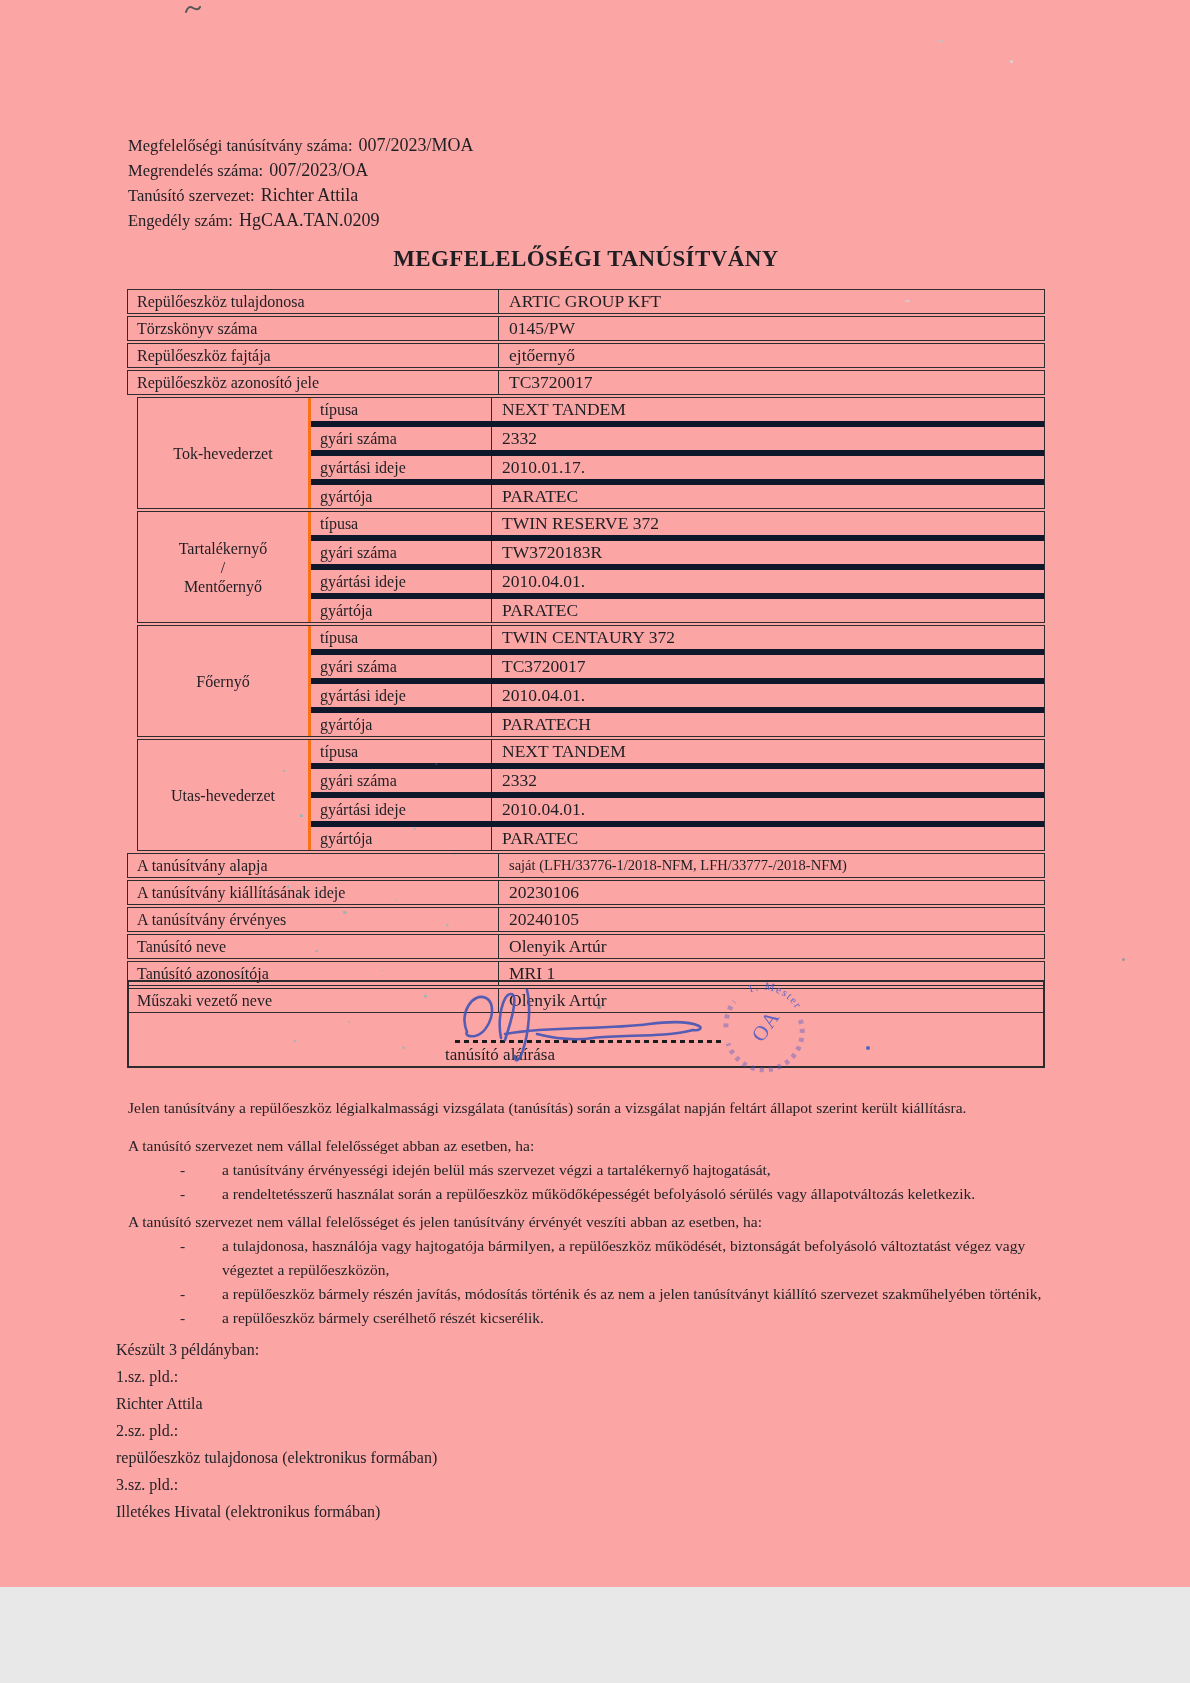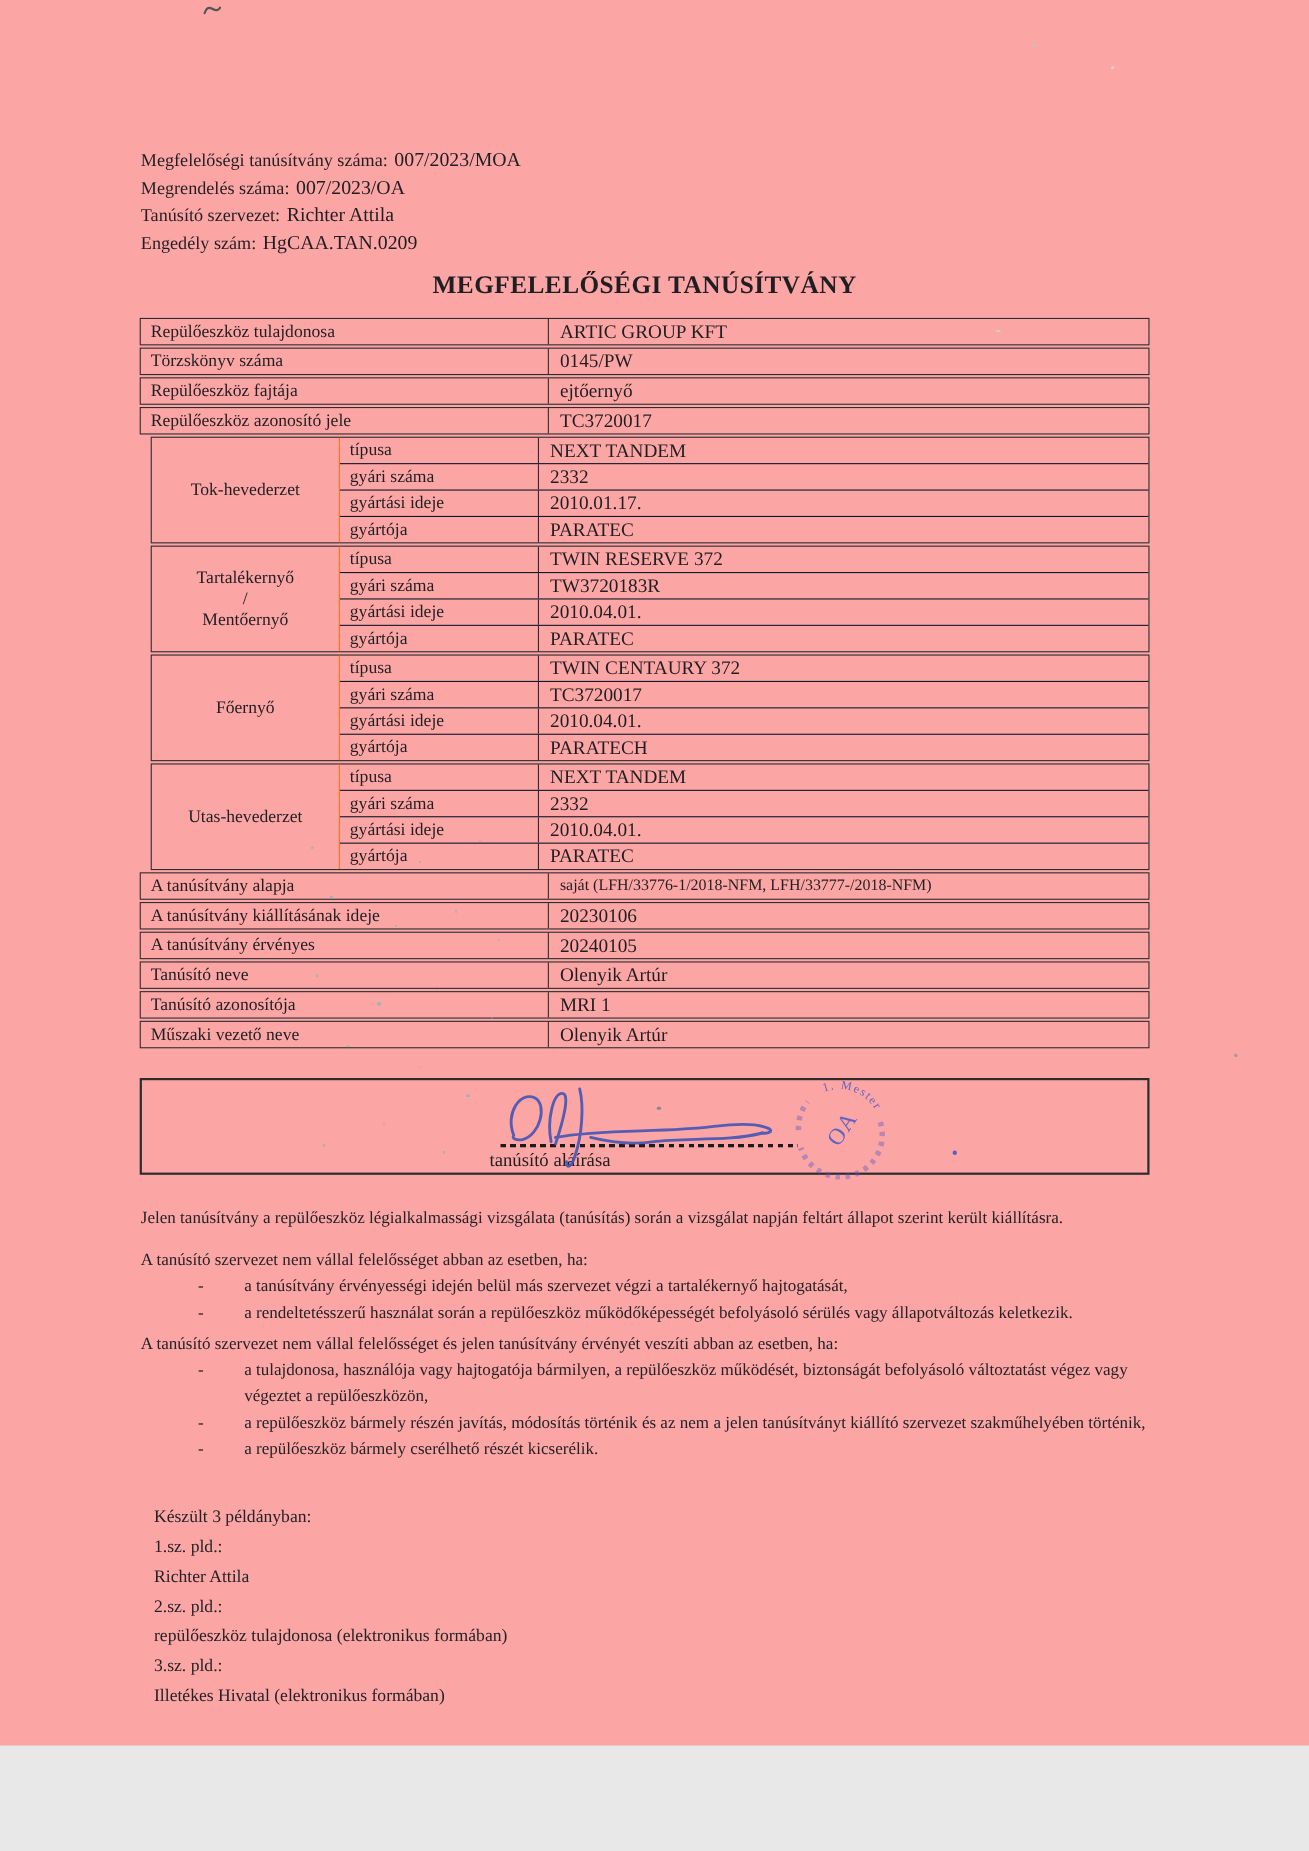--- a/index.html
+++ b/index.html
@@ -17,42 +17,42 @@
     position:absolute;left:127px;top:246px;width:918px;text-align:center;
     font-size:23px;font-weight:700;letter-spacing:.4px;white-space:nowrap;
   }
   
   .cert-table{position:absolute;left:127px;top:289px;width:918px;}
   .sec{border:1.5px solid #2d2d30;margin-bottom:2px;display:flex;background:transparent;}
   .sec .lab{width:352px;border-right:1px solid #2d2d30;padding:0 9px;font-size:16px;line-height:23px;white-space:nowrap;}
   .sec .val{flex:1;padding:0 10px;font-size:17.5px;line-height:23px;white-space:nowrap;}
   .sec .val.small-val{font-size:14.5px;}
   .sec.group{margin-left:10px;}
-  .gname{width:170px;border-right:1px solid #f97316;display:flex;flex-direction:column;justify-content:center;text-align:center;font-size:16px;line-height:19px;}
+  .gname{width:170px;border-right:3px solid #f97316;display:flex;flex-direction:column;justify-content:center;text-align:center;font-size:16px;line-height:19px;}
   .gsub{flex:1;display:flex;flex-direction:column;}
-  .srow{display:flex;border-bottom:1px solid #0f172a;}
+  .srow{display:flex;border-bottom:6px solid #0f172a;}
   .srow:last-child{border-bottom:none;}
   .slabel{width:162px;border-right:1px solid #2d2d30;padding:0 9px;font-size:16px;line-height:23px;white-space:nowrap;}
   .svalue{flex:1;padding:0 10px;font-size:17.5px;line-height:23px;white-space:nowrap;}
   
   .sig-box{position:absolute;left:127px;top:980px;width:918px;height:88px;border:2px solid #2c2c2e;box-sizing:border-box;}
   .sig-svg{position:absolute;left:324px;top:2px;z-index:3;}
   .sig-dashes{position:absolute;left:326px;top:58px;width:270px;height:3px;z-index:2;
     background:repeating-linear-gradient(90deg,#1c1c1c 0 5px,transparent 5px 9px);}
   .sig-label{position:absolute;left:316px;top:60px;width:290px;text-align:left;font-size:17px;line-height:26px;}
   .stamp{position:absolute;left:575px;top:-8px;transform:rotate(-18deg);opacity:.88;z-index:1;}
   
   .para{position:absolute;left:128px;width:952px;font-size:15.5px;line-height:24px;color:#232327;}
   .p1{top:1096px;white-space:nowrap;}
   .d1{top:1134px;}
   .d2{top:1210px;}
   .bullet-row{display:flex;padding-left:40px;}
   .bullet-dash{width:42px;flex:none;text-align:left;padding-left:12px;}
   .bullet-text{flex:1;}
-  .copies{position:absolute;left:140px;top:1336px;width:800px;font-size:16px;line-height:27px;color:#232327;margin-top:30px;}
+  .copies{position:absolute;left:116px;top:1336px;width:800px;font-size:16px;line-height:27px;color:#232327;}
   .copy-row{display:flex;flex-direction:column;}
   .copy-num{width:162px;flex:none;}
   
   .noise{position:absolute;left:262px;top:745px;width:218px;height:322px;pointer-events:none;
     background-image:
       radial-gradient(2px circle at 10% 8%, rgba(63,198,194,.50) 0 60%, transparent 65%),
       radial-gradient(1.5px circle at 30% 4%, rgba(63,198,194,.35) 0 60%, transparent 65%),
       radial-gradient(2px circle at 55% 12%, rgba(63,198,194,.45) 0 60%, transparent 65%),
       radial-gradient(1.5px circle at 80% 6%, rgba(63,198,194,.30) 0 60%, transparent 65%),
       radial-gradient(2.5px circle at 18% 22%, rgba(63,198,194,.50) 0 60%, transparent 65%),

